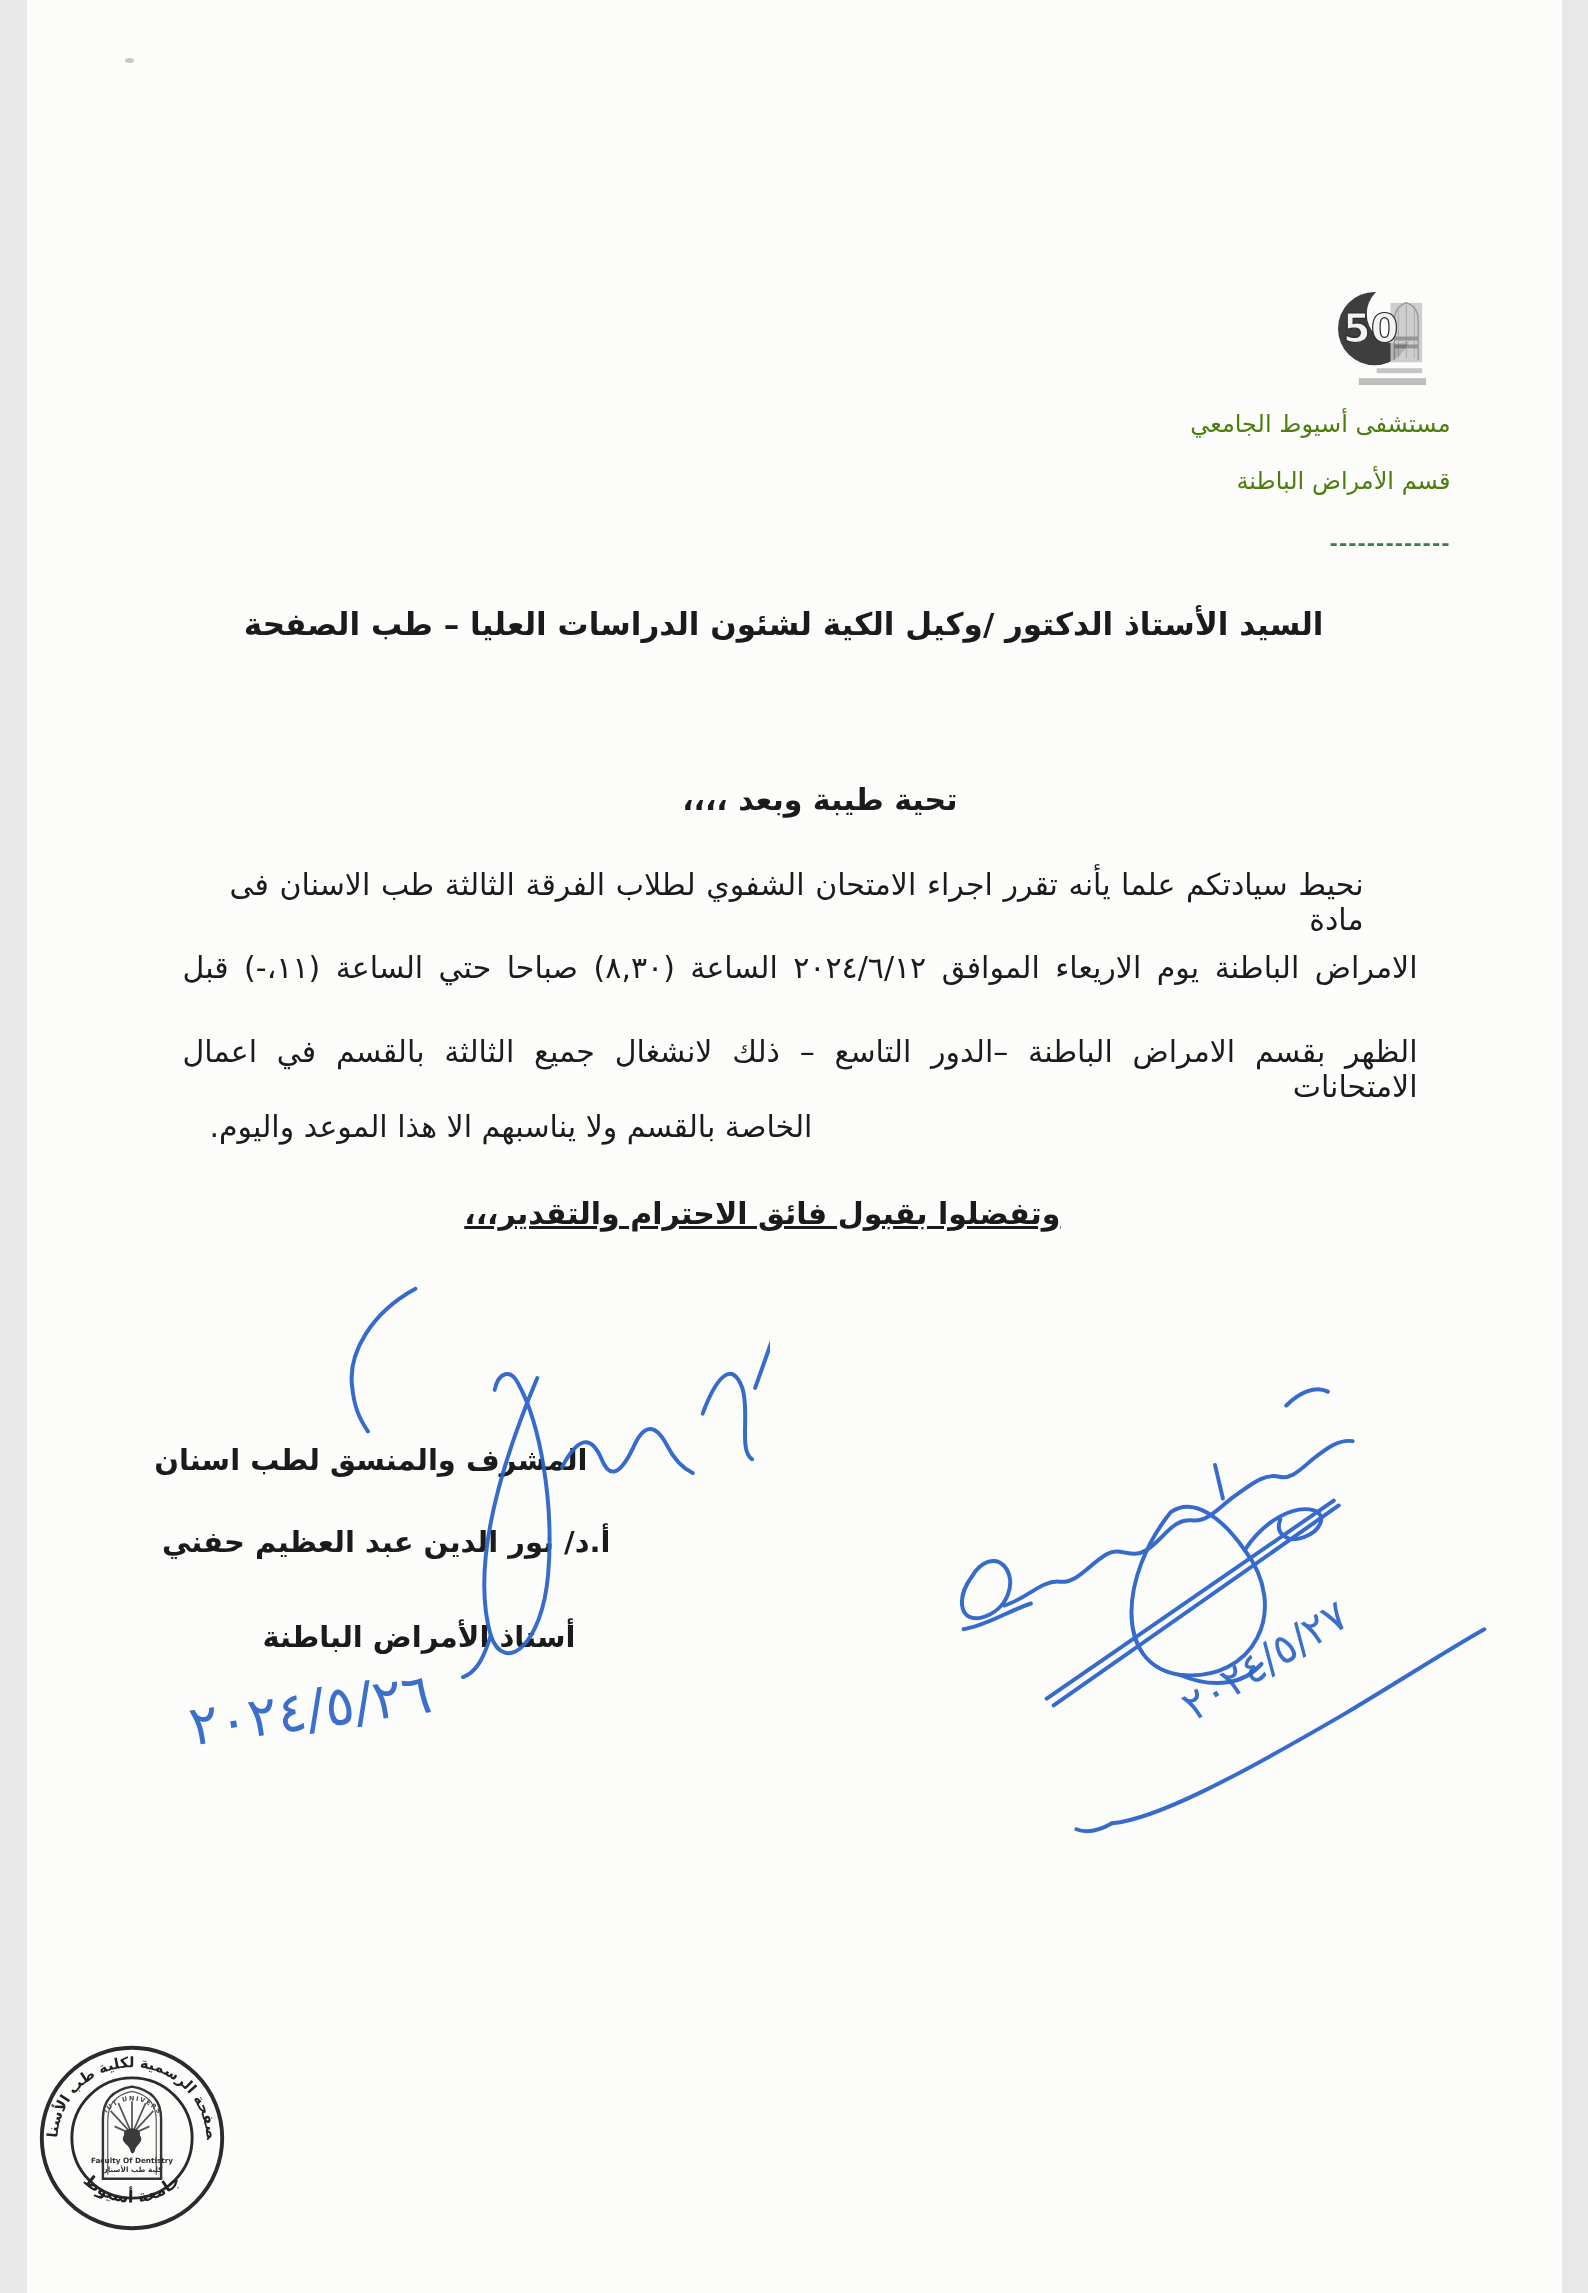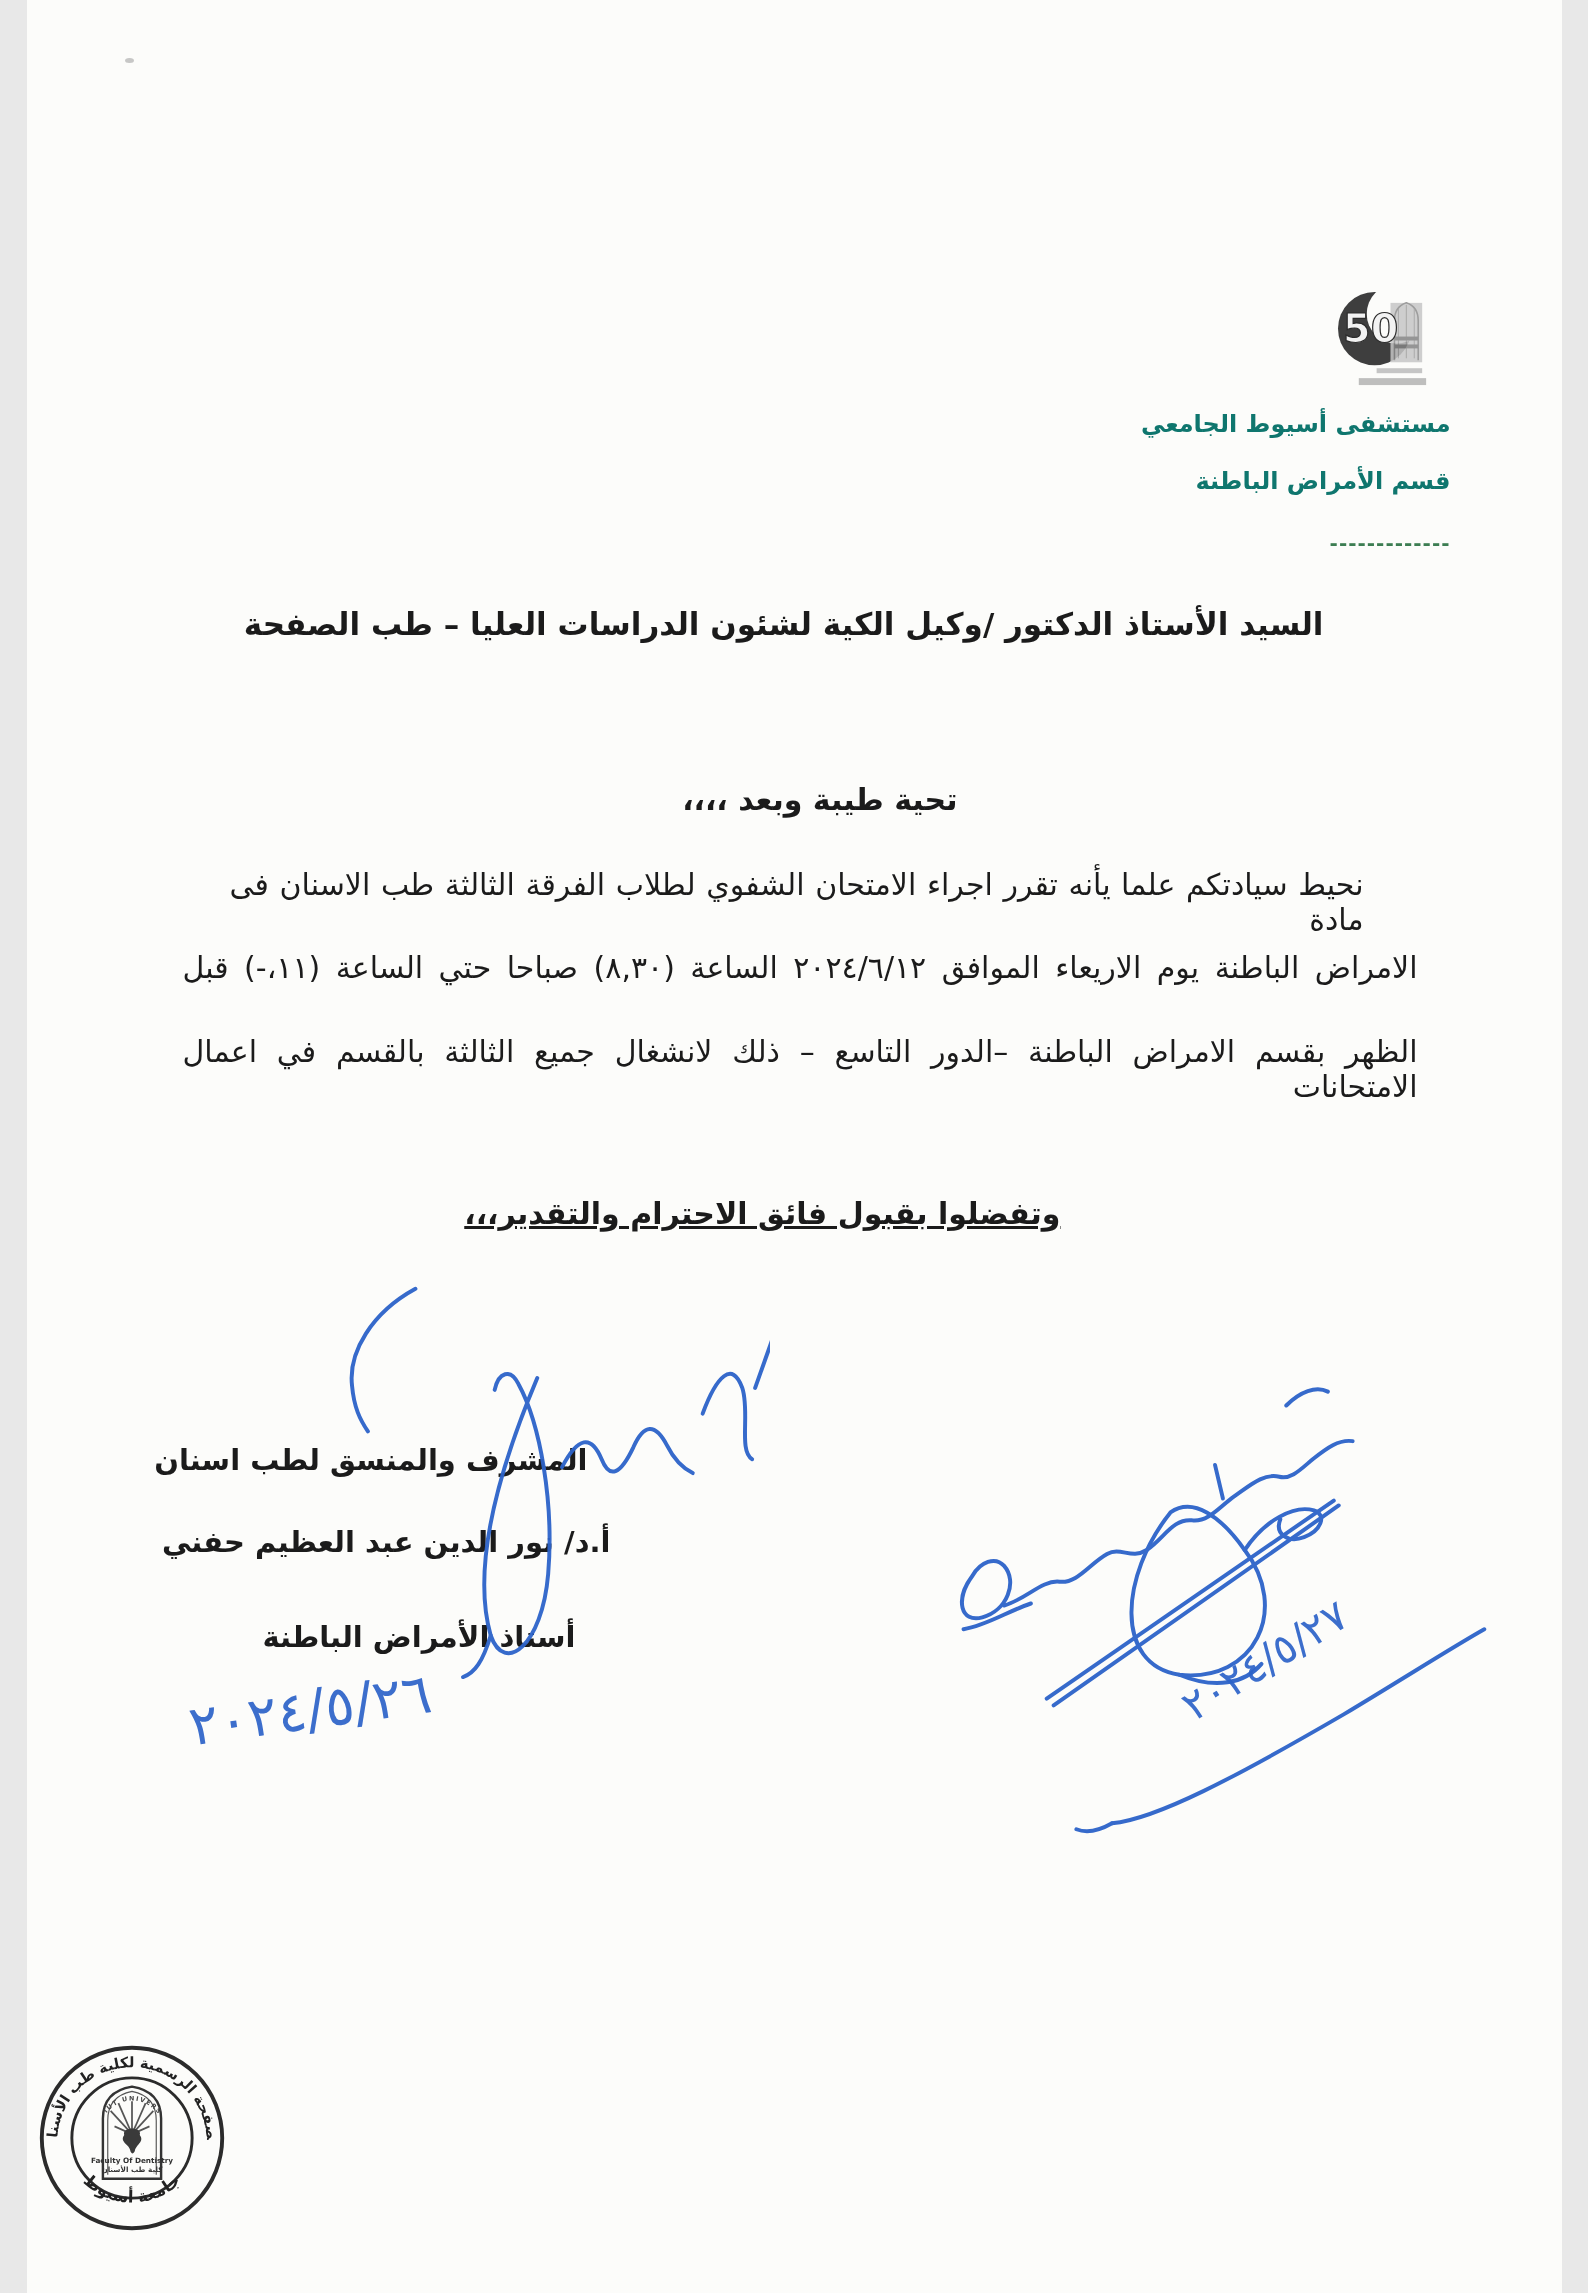--- a/index.html
+++ b/index.html
@@ -7,21 +7,21 @@
     position:relative;
     width:1535px;height:2294px;
     margin:0 auto;
     background:#fcfcfa;
     overflow:hidden;
     font-family:"DejaVu Sans", sans-serif;
     color:#1b1b1b;
     direction:rtl;
   }
   .abs{position:absolute;}
-  .hdr-line{font-weight:bold;font-size:24px;color:#0f766e;white-space:nowrap;}
+  .hdr-line{font-weight:normal;font-size:24px;color:#4d7c0f;white-space:nowrap;}
   .divider{font-weight:bold;font-size:20px;letter-spacing:1px;color:#3c7d52;white-space:nowrap;}
   .recipient{font-weight:bold;font-size:31px;text-align:center;white-space:nowrap;}
   .salutation{font-weight:bold;font-size:30px;text-align:right;white-space:nowrap;margin-top:41px;}
   .body-line{font-weight:normal;font-size:30px;direction:rtl;}
   .just{text-align:justify;text-align-last:justify;}
   .closing{font-weight:bold;font-size:30px;text-align:center;white-space:nowrap;text-decoration:underline;}
   .sig-text{font-weight:bold;font-size:29px;text-align:center;white-space:nowrap;}
   .hand-date{
     color:#2c63c9;font-weight:400;direction:ltr;white-space:nowrap;
     font-family:"DejaVu Sans", sans-serif;
@@ -64,20 +64,21 @@
   <div class="abs hdr-line" style="right:111px;top:467px;">قسم الأمراض الباطنة</div>
   <div class="abs divider" style="right:111px;top:531px;">-------------</div>
 
   <div class="abs recipient" style="left:238px;right:238px;top:606px;">السيد الأستاذ الدكتور /وكيل الكية لشئون الدراسات العليا – طب الصفحة</div>
 
   <div class="abs salutation" style="left:614px;width:317px;top:741px;">تحية طيبة وبعد ،،،،</div>
 
   <div class="abs body-line just" style="left:203px;right:198px;top:867px;">نحيط سيادتكم علما يأنه تقرر اجراء الامتحان الشفوي لطلاب الفرقة الثالثة طب الاسنان فى مادة</div>
   <div class="abs body-line just" style="left:156px;right:144px;top:950px;">الامراض الباطنة يوم الاريعاء الموافق ٢٠٢٤/٦/١٢ الساعة (٨,٣٠) صباحا حتي الساعة (١١،-) قبل</div>
   <div class="abs body-line just" style="left:156px;right:144px;top:1034px;">الظهر بقسم الامراض الباطنة –الدور التاسع – ذلك لانشغال جميع الثالثة بالقسم في اعمال الامتحانات</div>
+  <div class="abs body-line" style="left:183px;top:1109px;white-space:nowrap;">الخاصة بالقسم ولا يناسبهم الا هذا الموعد واليوم.</div>
 
   <div class="abs closing" style="left:559px;width:475px;top:1196px;">وتفضلوا بقبول فائق الاحترام والتقدير،،،</div>
 
   <div class="abs sig-text" style="left:205px;width:356px;top:1416px;margin-top:27px;">المشرف   والمنسق لطب اسنان</div>
   <div class="abs sig-text" style="left:153px;width:431px;top:1525px;">أ.د/ نور الدين عبد العظيم حفني</div>
   <div class="abs sig-text" style="left:262px;width:287px;top:1620px;">أستاذ الأمراض الباطنة</div>
 
   <div class="abs hand-date left" style="left:158px;top:1695px;">٢٠٢٤/٥/٢٦</div>
 
   <div class="abs" style="left:228px;top:1257px;width:515px;height:446px;pointer-events:none;">

